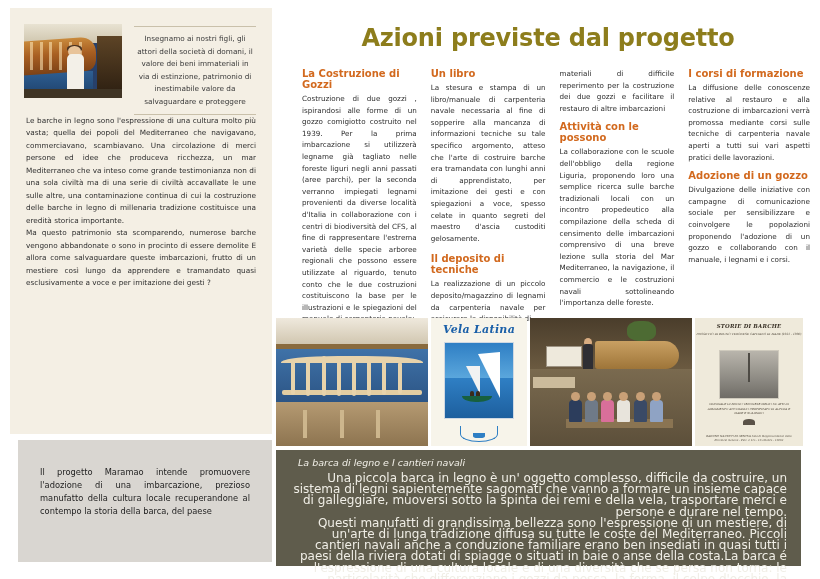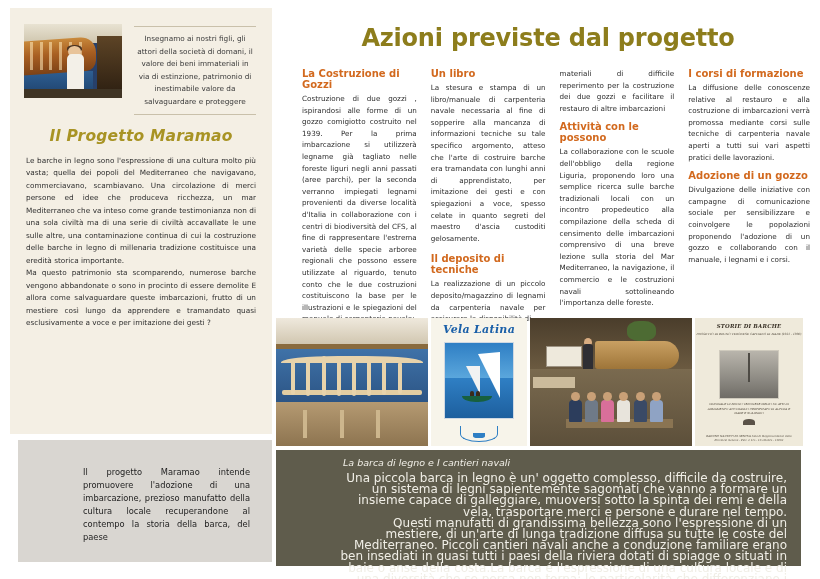--- a/index.html
+++ b/index.html
@@ -125,21 +125,21 @@
     position: absolute;
     left: 18px; top: 440px;
     width: 254px; height: 122px;
     background: #d9d6d1;
   }
   .left-gray-text {
     font-size: 8.3px;
     line-height: 13px;
     color: #1e1e1e;
     text-align: justify;
-    padding: 26px 22px 0 65px;
+    padding: 26px 22px 0 22px;
   }
 
   
   .main-title {
     position: absolute;
     left: 288px; top: 24px;
     width: 520px;
     text-align: center;
     font-family: "DejaVu Sans", sans-serif;
     font-weight: bold;
@@ -316,21 +316,20 @@
     font-family:"DejaVu Serif", serif;
     font-size:2.7px; color:#554d41; line-height:4px;
   }
 
   
   .bottom-panel {
     position: absolute;
     left: 276px; top: 450px;
     width: 525px; height: 116px;
     background: #5f5c4c;
-    padding-left: 45px;
   }
   .bp-title {
     font-family: "DejaVu Sans", sans-serif;
     font-style: italic;
     font-size: 9.5px;
     color: #f2f0e8;
     padding: 7px 0 5px 22px;
   }
   .bp-text {
     font-size: 12px;
@@ -365,21 +364,20 @@
           <div class="pbc-child-body"></div>
           <div class="pbc-floor"></div>
         </div>
         <div class="quote-block">
           <div class="rule"></div>
           <div class="quote-text">Insegnamo ai nostri figli, gli attori della società di domani, il valore dei beni immateriali in via di estinzione, patrimonio di inestimabile valore da salvaguardare e proteggere</div>
           <div class="rule"></div>
         </div>
       </div>
 
-      <div class="maramao-title">Il Progetto Maramao</div>
 
       <div class="left-body">
         <p>Le barche in legno sono l'espressione di una cultura molto più vasta; quella dei popoli del  Mediterraneo che navigavano,   commerciavano, scambiavano. Una circolazione di merci persone ed idee che produceva ricchezza, un   mar Mediterraneo che va inteso come grande testimonianza non di una sola civiltà ma di una serie di civiltà accavallate  le une sulle altre, una contaminazione continua di cui  la costruzione delle barche in legno di millenaria tradizione   costituisce una  eredità storica importante.</p>
         <p>Ma questo patrimonio sta scomparendo, numerose barche vengono abbandonate  o sono in procinto di essere demolite E allora come  salvaguardare queste imbarcazioni, frutto di un mestiere così lungo da apprendere e  tramandato quasi esclusivamente a voce e per imitazione dei gesti ?</p>
       </div>
     </div>
   </div>
 
   <div class="left-gray">
     <div class="left-gray-text">Il progetto Maramao intende promuovere l'adozione di una imbarcazione, prezioso manufatto della cultura locale recuperandone al contempo la storia della barca, del paese</div>

